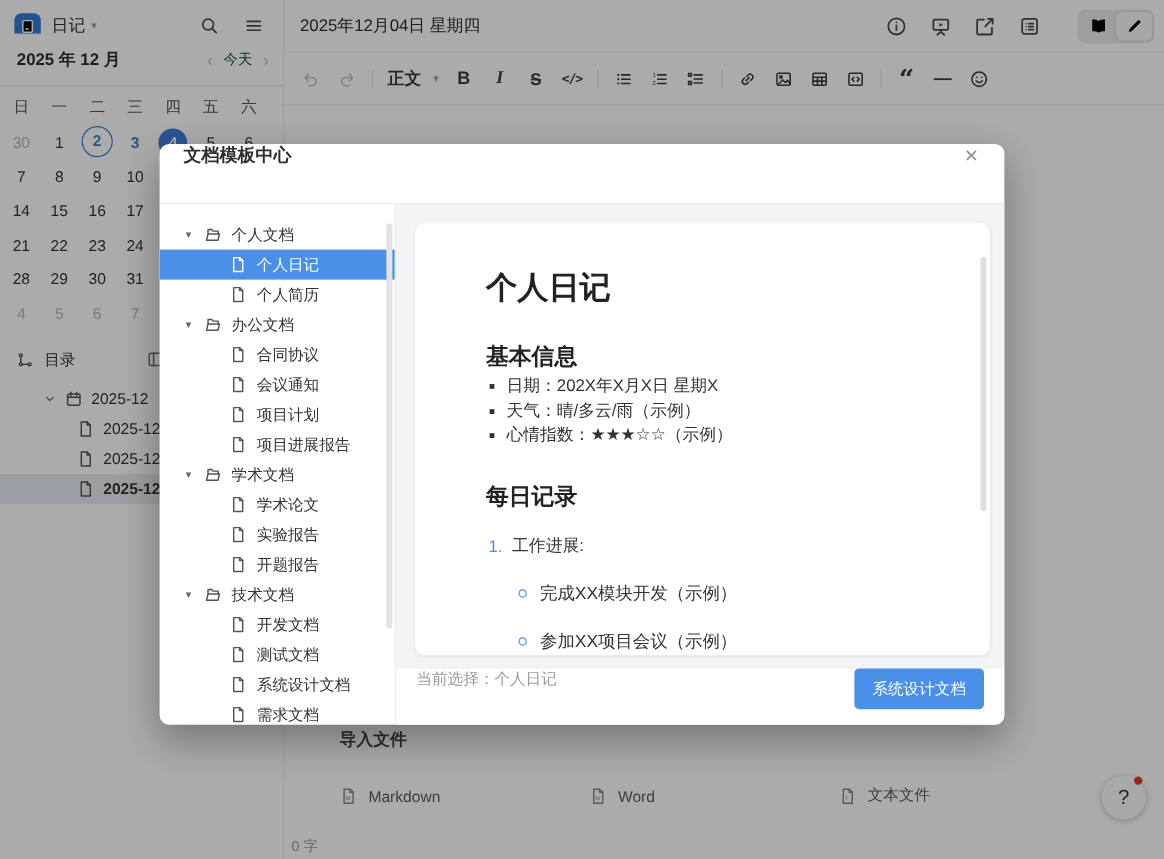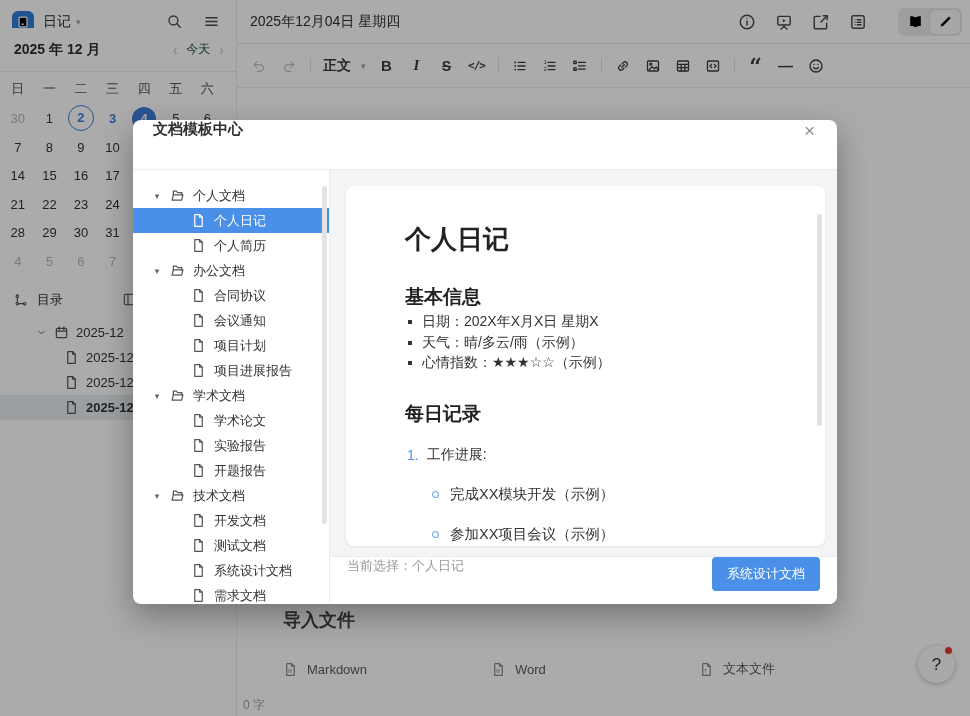--- a/index.html
+++ b/index.html
@@ -58,21 +58,21 @@
   .t-btn.dim{color:#bfc3c7}
   .para{display:flex;align-items:center;gap:5px;font-size:14px;font-weight:600}
   .glyph-b{font-weight:800;font-size:15px}
   .glyph-i{font-family:"Liberation Serif","DejaVu Serif",serif;font-style:italic;font-weight:700;font-size:15px}
   .glyph-s{font-weight:700;font-size:14px;text-decoration:line-through}
   .glyph-code{font-family:"DejaVu Sans Mono",monospace;font-weight:700;font-size:11px;letter-spacing:-1px}
   .glyph-quote{font-family:"DejaVu Serif",serif;font-weight:700;font-size:22px;height:15px;line-height:20px}
   .glyph-hr{font-weight:700;font-size:15px}
 
   .import-panel{position:absolute;left:46px;top:564px;right:40px}
-  .import-title{font-size:18px;font-weight:600;color:#454545}
+  .import-title{font-size:14px;font-weight:600;color:#454545}
   .import-items{display:flex;margin-top:28px}
   .import-item{width:208px;display:flex;align-items:center;gap:9px;font-size:13px;color:#5c5c5c}
   .import-item .icon{color:#8a8a8a}
   .file-letter{font-size:5px;fill:#8a8a8a;stroke:none;font-family:"Liberation Sans",sans-serif}
   .word-count{position:absolute;left:6px;bottom:2px;font-size:12px;color:#9a9a9a}
   .help-btn{position:absolute;right:15px;bottom:33px;width:37px;height:37px;border-radius:50%;background:#fdfdfd;
             box-shadow:0 1px 5px rgba(0,0,0,.25);display:flex;align-items:center;justify-content:center;
             font-size:17px;color:#333}
   .help-dot{position:absolute;top:1px;right:3px;width:7px;height:7px;border-radius:50%;background:#e23d2e}
 

